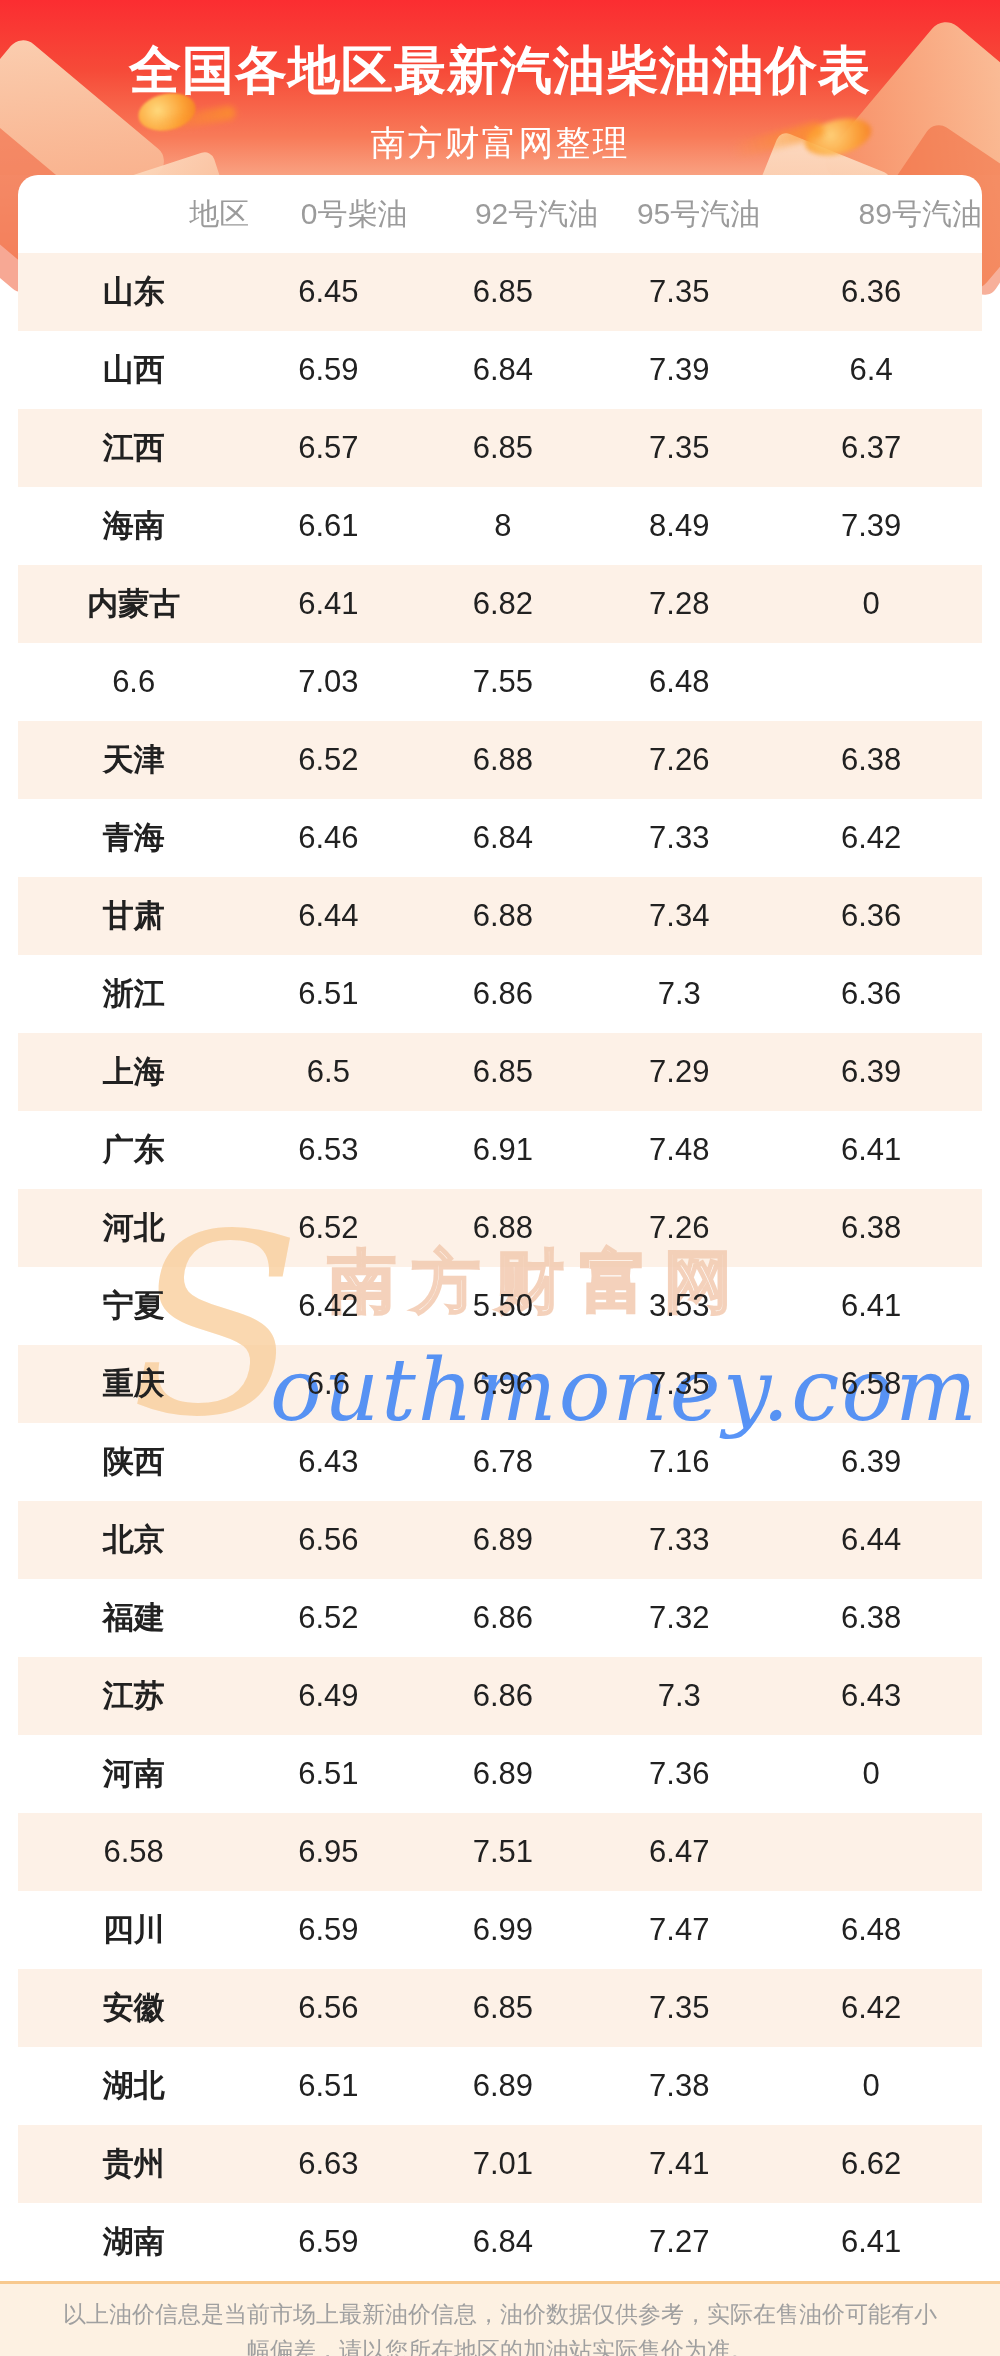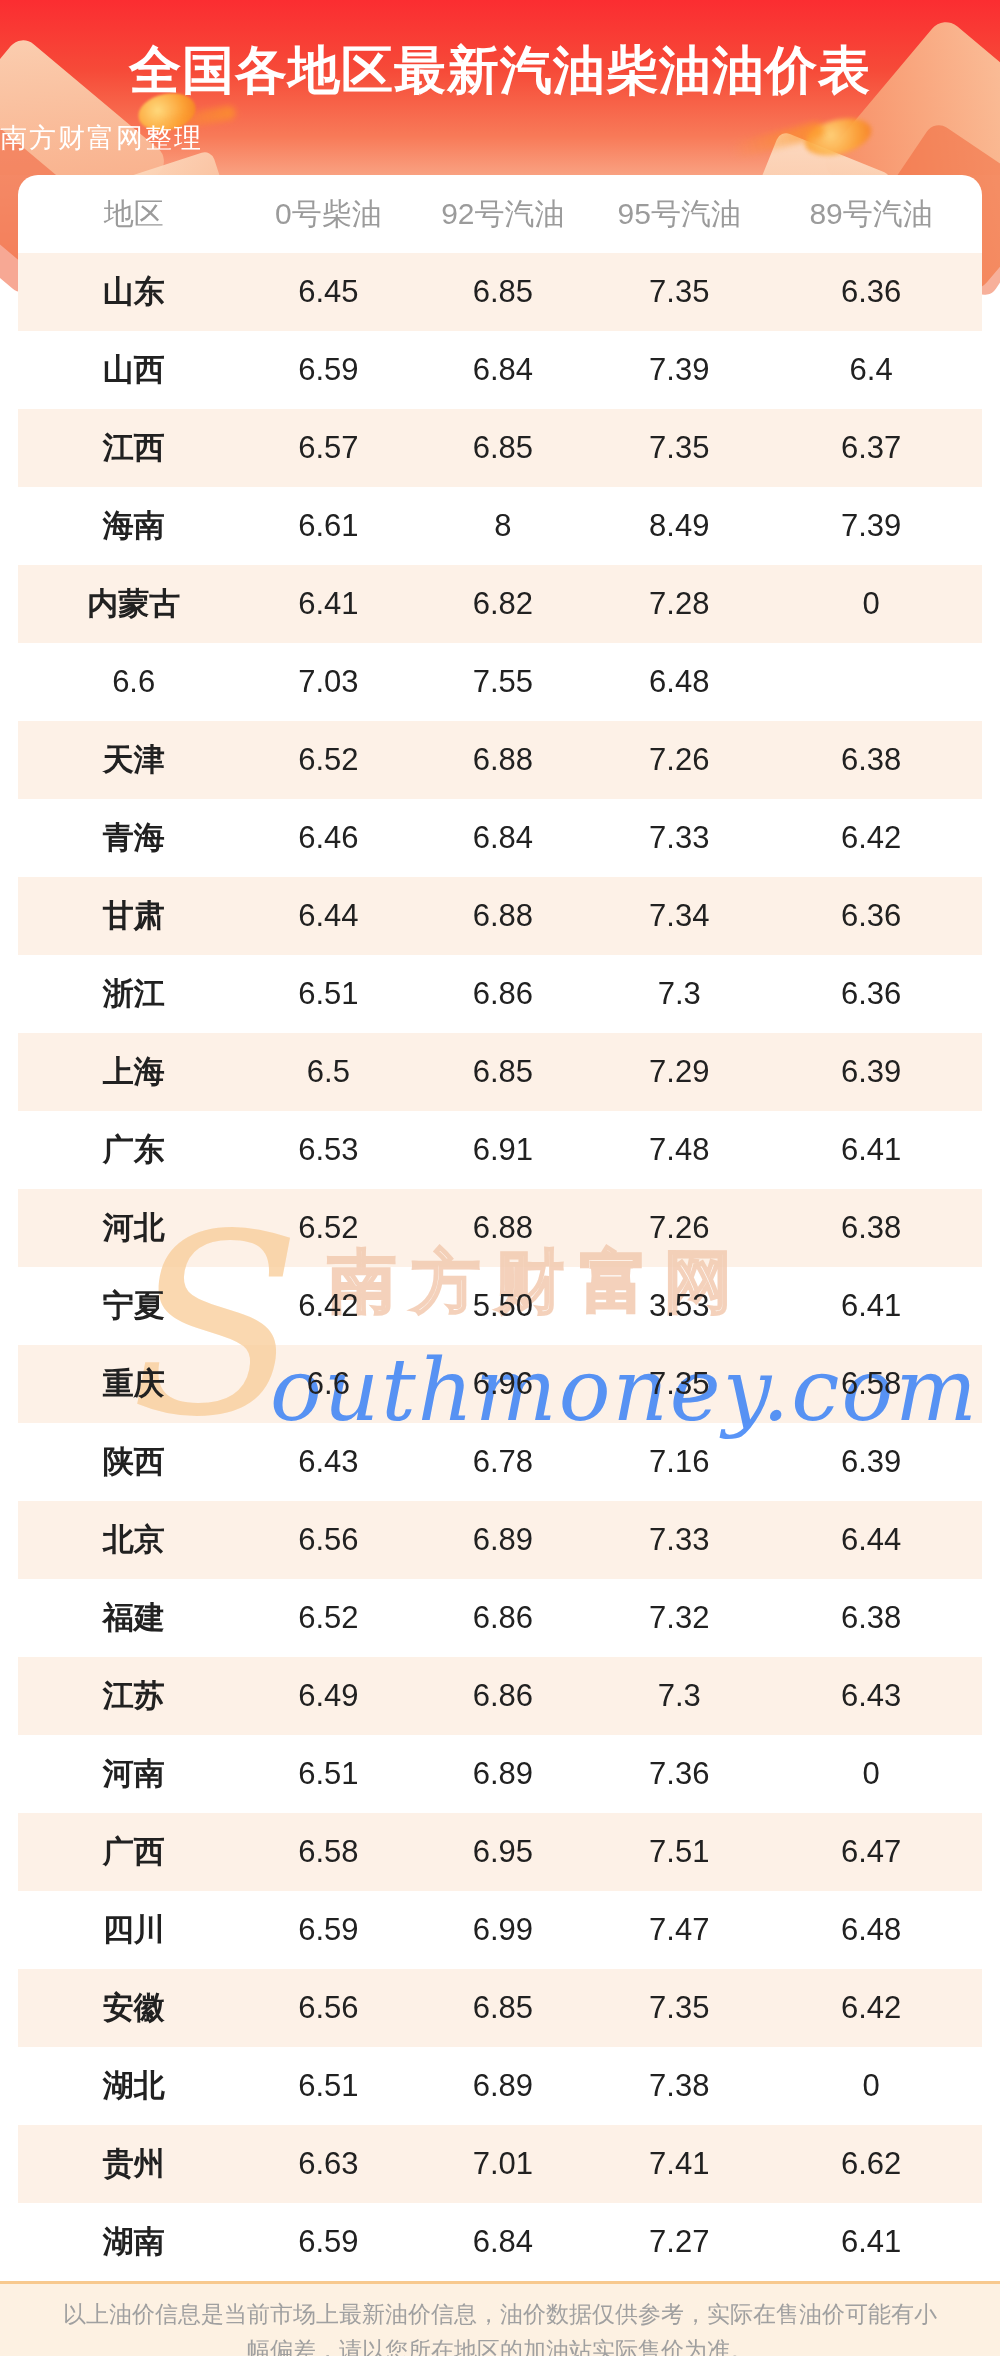--- a/index.html
+++ b/index.html
@@ -42,34 +42,34 @@
     filter:blur(2px);opacity:.9;}
   .deco-streak-r{right:175px;top:132px;width:95px;height:16px;transform:rotate(-14deg);
     border-radius:8px;background:linear-gradient(270deg,rgba(252,150,40,.8),rgba(252,150,40,0));
     filter:blur(3px);}
   .banner-title{
     position:relative;z-index:3;margin:14px;padding-top:22px;
     text-align:center;color:#ffffff;font-size:52px;font-weight:800;letter-spacing:1px;
   }
   .banner-subtitle{
     position:relative;z-index:3;
-    color:#ffffff;font-size:27px;font-weight:400;letter-spacing:2px;
+    text-align:center;color:#ffffff;font-size:35px;font-weight:400;letter-spacing:2px;
   }
   
   .card{
     position:absolute;top:175px;left:18px;width:964px;height:2106px;
     background:#ffffff;border-radius:20px 20px 0 0;z-index:2;
   }
   .thead,.row{
     display:grid;
     grid-template-columns:24% 16.4% 19.8% 16.8% 23%;
     align-items:center;height:78px;
   }
   .thead span{
-    text-align:center;color:#9b9b9b;font-size:30px;font-weight:400;
+    text-align:right;color:#9b9b9b;font-size:30px;font-weight:400;
   }
   .row:nth-child(odd){background:#fdf1e7;}
   .row .cell{
     position:relative;z-index:2;
     text-align:center;color:#212121;font-size:31px;font-weight:500;
   }
   .row .region{font-weight:600;}
   
   .watermark{
     position:absolute;left:0;top:1020px;width:100%;height:400px;
@@ -265,21 +265,20 @@
           <span class="cell">6.43</span>
         </div>
         <div class="row">
           <span class="cell region">河南</span>
           <span class="cell">6.51</span>
           <span class="cell">6.89</span>
           <span class="cell">7.36</span>
           <span class="cell">0</span>
         </div>
         <div class="row">
-          <span class="cell region">广西</span>
           <span class="cell">6.58</span>
           <span class="cell">6.95</span>
           <span class="cell">7.51</span>
           <span class="cell">6.47</span>
         </div>
         <div class="row">
           <span class="cell region">四川</span>
           <span class="cell">6.59</span>
           <span class="cell">6.99</span>
           <span class="cell">7.47</span>

